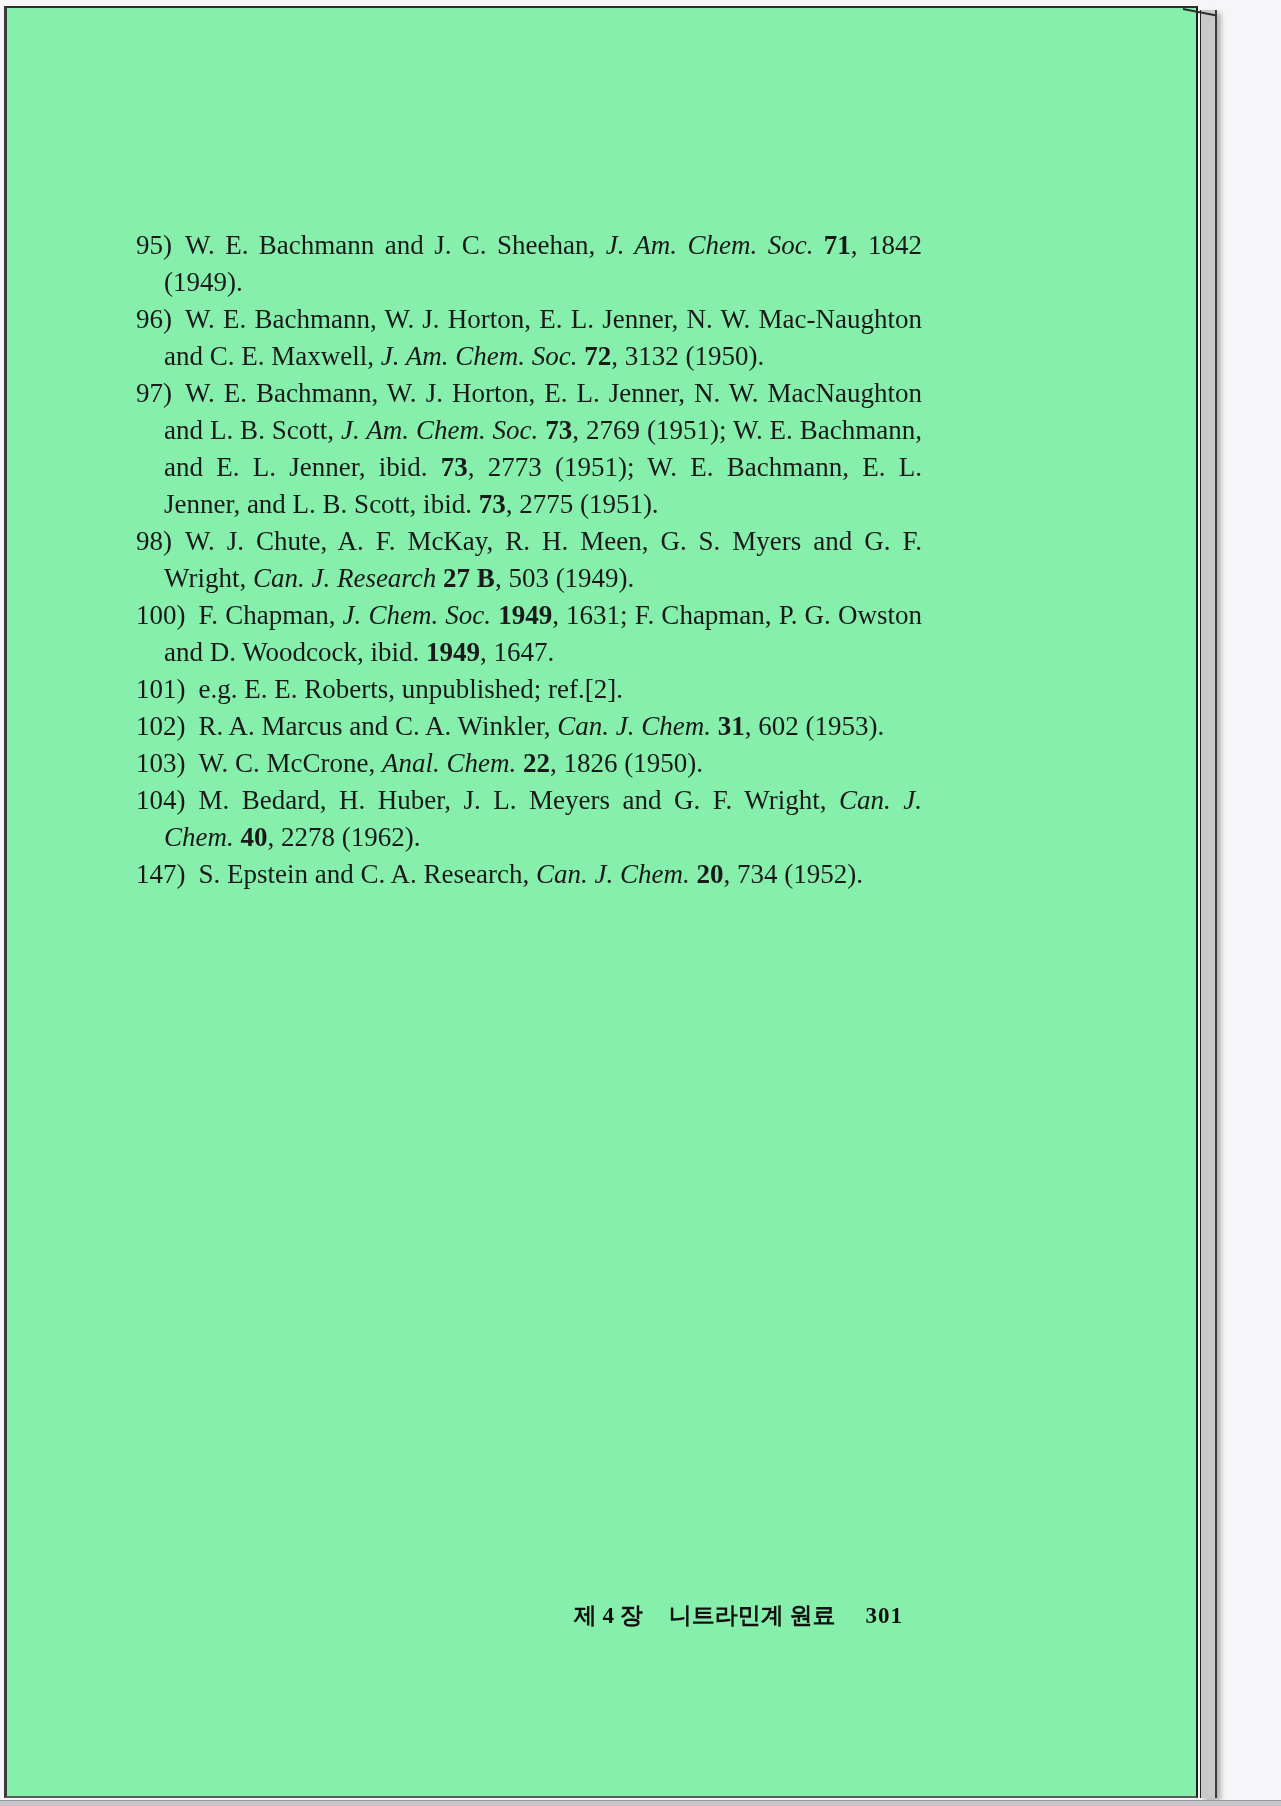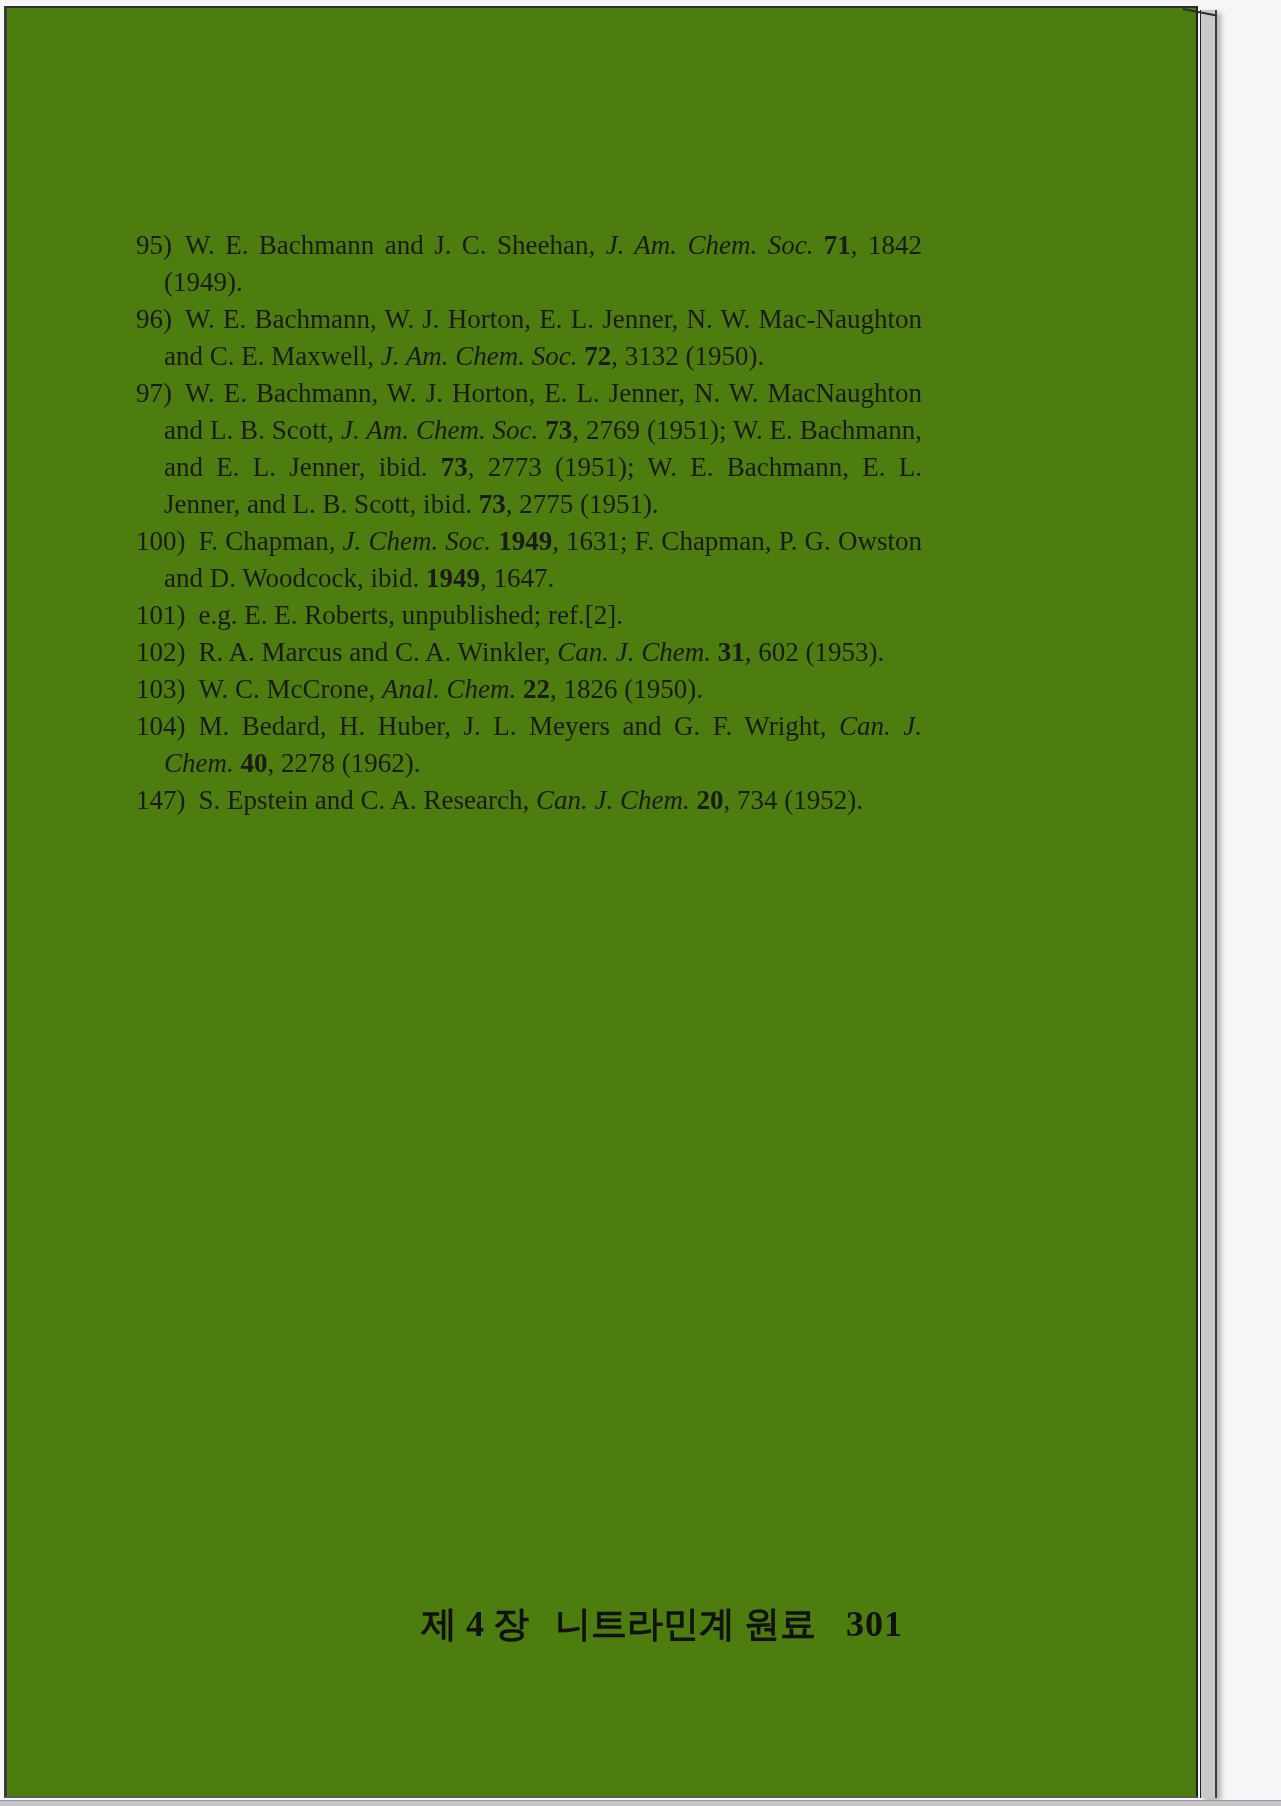--- a/index.html
+++ b/index.html
@@ -8,21 +8,21 @@
     background:#f6f6f8;
     position:relative;
     font-family:"Liberation Serif","DejaVu Serif",serif;
     overflow:hidden;
   }
   .page{
     position:absolute;
     left:4px;top:6px;
     width:1194px;height:1792px;
     box-sizing:border-box;
-    background:#4d7c0f;
+    background:#86efac;
     border-left:3px solid #3a3a3a;
     border-top:2px solid #2e2e2e;
     border-bottom:2px solid #5a5a5a;
     border-right:2px solid #1f1f1f;
   }
   .page-edge{
     position:absolute;
     left:1200px;top:10px;
     width:14px;height:1788px;
     background:#c9c9c9;
@@ -64,39 +64,40 @@
     margin-right:13px;
     white-space:nowrap;
   }
   .it{font-style:italic;}
   .bd{font-weight:bold;}
   .footer{
     position:absolute;
     left:0;top:1592px;
     width:896px;
     text-align:right;
-    font-size:36px;
+    font-size:23px;
     font-weight:bold;
     color:#111;
     white-space:nowrap;
   }
   .footer .sect{margin-left:26px;}
   .footer .pgnum{margin-left:30px;letter-spacing:1px;}
 </style>
 </head>
 <body>
 
 <div class="page">
   <ol class="refs">
   <li class="ref"><span class="num">95)</span><span class="body"><span class="">W. E. Bachmann and J. C. Sheehan, </span><span class="it">J. Am. Chem. Soc. </span><span class="bd">71</span><span class="">, 1842 (1949).</span></span></li>
 
   <li class="ref"><span class="num">96)</span><span class="body"><span class="">W. E. Bachmann, W. J. Horton, E. L. Jenner, N. W. Mac-Naughton and C. E. Maxwell, </span><span class="it">J. Am. Chem. Soc. </span><span class="bd">72</span><span class="">, 3132 (1950).</span></span></li>
 
   <li class="ref"><span class="num">97)</span><span class="body"><span class="">W. E. Bachmann, W. J. Horton, E. L. Jenner, N. W. MacNaughton and L. B. Scott, </span><span class="it">J. Am. Chem. Soc. </span><span class="bd">73</span><span class="">, 2769 (1951); W. E. Bachmann, and E. L. Jenner, ibid. </span><span class="bd">73</span><span class="">, 2773 (1951); W. E. Bachmann, E. L. Jenner, and L. B. Scott, ibid. </span><span class="bd">73</span><span class="">, 2775 (1951).</span></span></li>
 
+  <li class="ref"><span class="num">98)</span><span class="body"><span class="">W. J. Chute, A. F. McKay, R. H. Meen, G. S. Myers and G. F. Wright, </span><span class="it">Can. J. Research </span><span class="bd">27 B</span><span class="">, 503 (1949).</span></span></li>
 
 
   <li class="ref"><span class="num">100)</span><span class="body"><span class="">F. Chapman, </span><span class="it">J. Chem. Soc. </span><span class="bd">1949</span><span class="">, 1631; F. Chapman, P. G. Owston and D. Woodcock, ibid. </span><span class="bd">1949</span><span class="">, 1647.</span></span></li>
 
   <li class="ref"><span class="num">101)</span><span class="body"><span class="">e.g. E. E. Roberts, unpublished; ref.[2].</span></span></li>
 
   <li class="ref"><span class="num">102)</span><span class="body"><span class="">R. A. Marcus and C. A. Winkler, </span><span class="it">Can. J. Chem. </span><span class="bd">31</span><span class="">, 602 (1953).</span></span></li>
 
   <li class="ref"><span class="num">103)</span><span class="body"><span class="">W. C. McCrone, </span><span class="it">Anal. Chem. </span><span class="bd">22</span><span class="">, 1826 (1950).</span></span></li>
 

